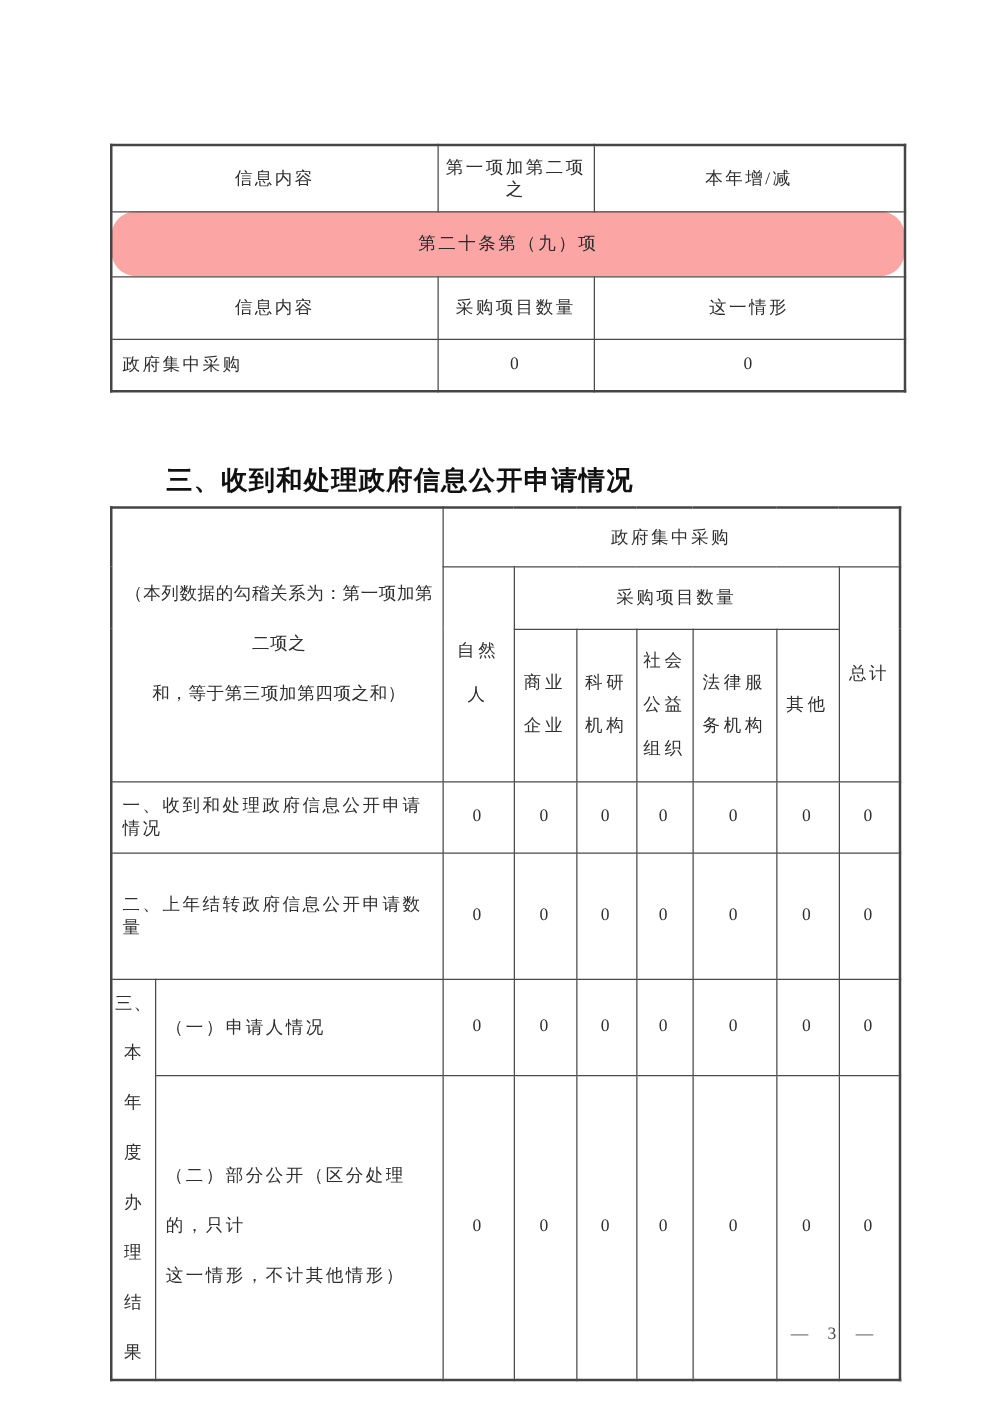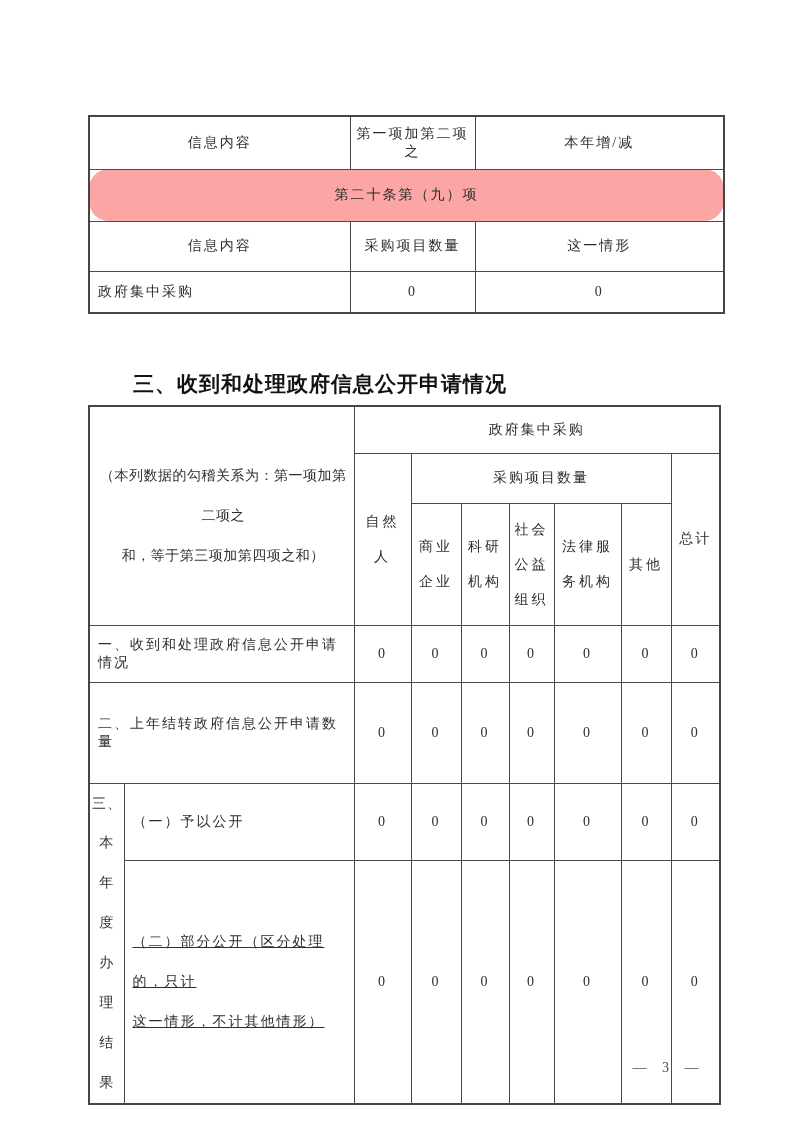--- a/index.html
+++ b/index.html
@@ -15,21 +15,21 @@
   #t2{left:88px;top:405px;width:631px;border:2px solid #454545;}
   td{
     border:1.5px solid #4a4a4a;font-size:14px;text-align:center;vertical-align:middle;
     padding:0;letter-spacing:2px;color:#2f2f2f;
   }
   td.left{text-align:left;padding-left:8px;padding-right:6px;}
   td.note{
     text-align:center;padding-left:7px;padding-right:4px;letter-spacing:0.5px;
     line-height:2.85;white-space:pre-line;
   }
-  .ml{white-space:pre-line;line-height:2.85;text-decoration:underline;}
+  .ml{white-space:pre-line;line-height:2.85;}
   .stack{white-space:pre-line;line-height:2.5;letter-spacing:3px;}
   .vstack{white-space:pre-line;line-height:2.85;letter-spacing:1px;padding:0 2px;}
   .band td{background:#fca5a5;color:#2b2b2b;border-radius:20px;}
 
   
   .h53{height:53px}.h47{height:47px}.h52{height:52px}.h50{height:50px}.h51{height:42px}
   .h47b{height:47px}.h50b{height:50px}.h122{height:122px}.h57{height:57px}
   .h101{height:101px}.h58{height:58px}.h182{height:182px}
 
   .heading{
@@ -132,21 +132,21 @@
       <td>0</td>
       <td>0</td>
       <td>0</td>
     </tr>
     <tr class="h58">
       <td rowspan="2" class="vstack">三、
 本年
 度办
 理结
 果</td>
-      <td class="left">（一）予以公开</td>
+      <td class="left">（一）申请人情况</td>
       <td>0</td>
       <td>0</td>
       <td>0</td>
       <td>0</td>
       <td>0</td>
       <td>0</td>
       <td>0</td>
     </tr>
     <tr class="h182">
       <td class="left ml">（二）部分公开（区分处理的，只计

